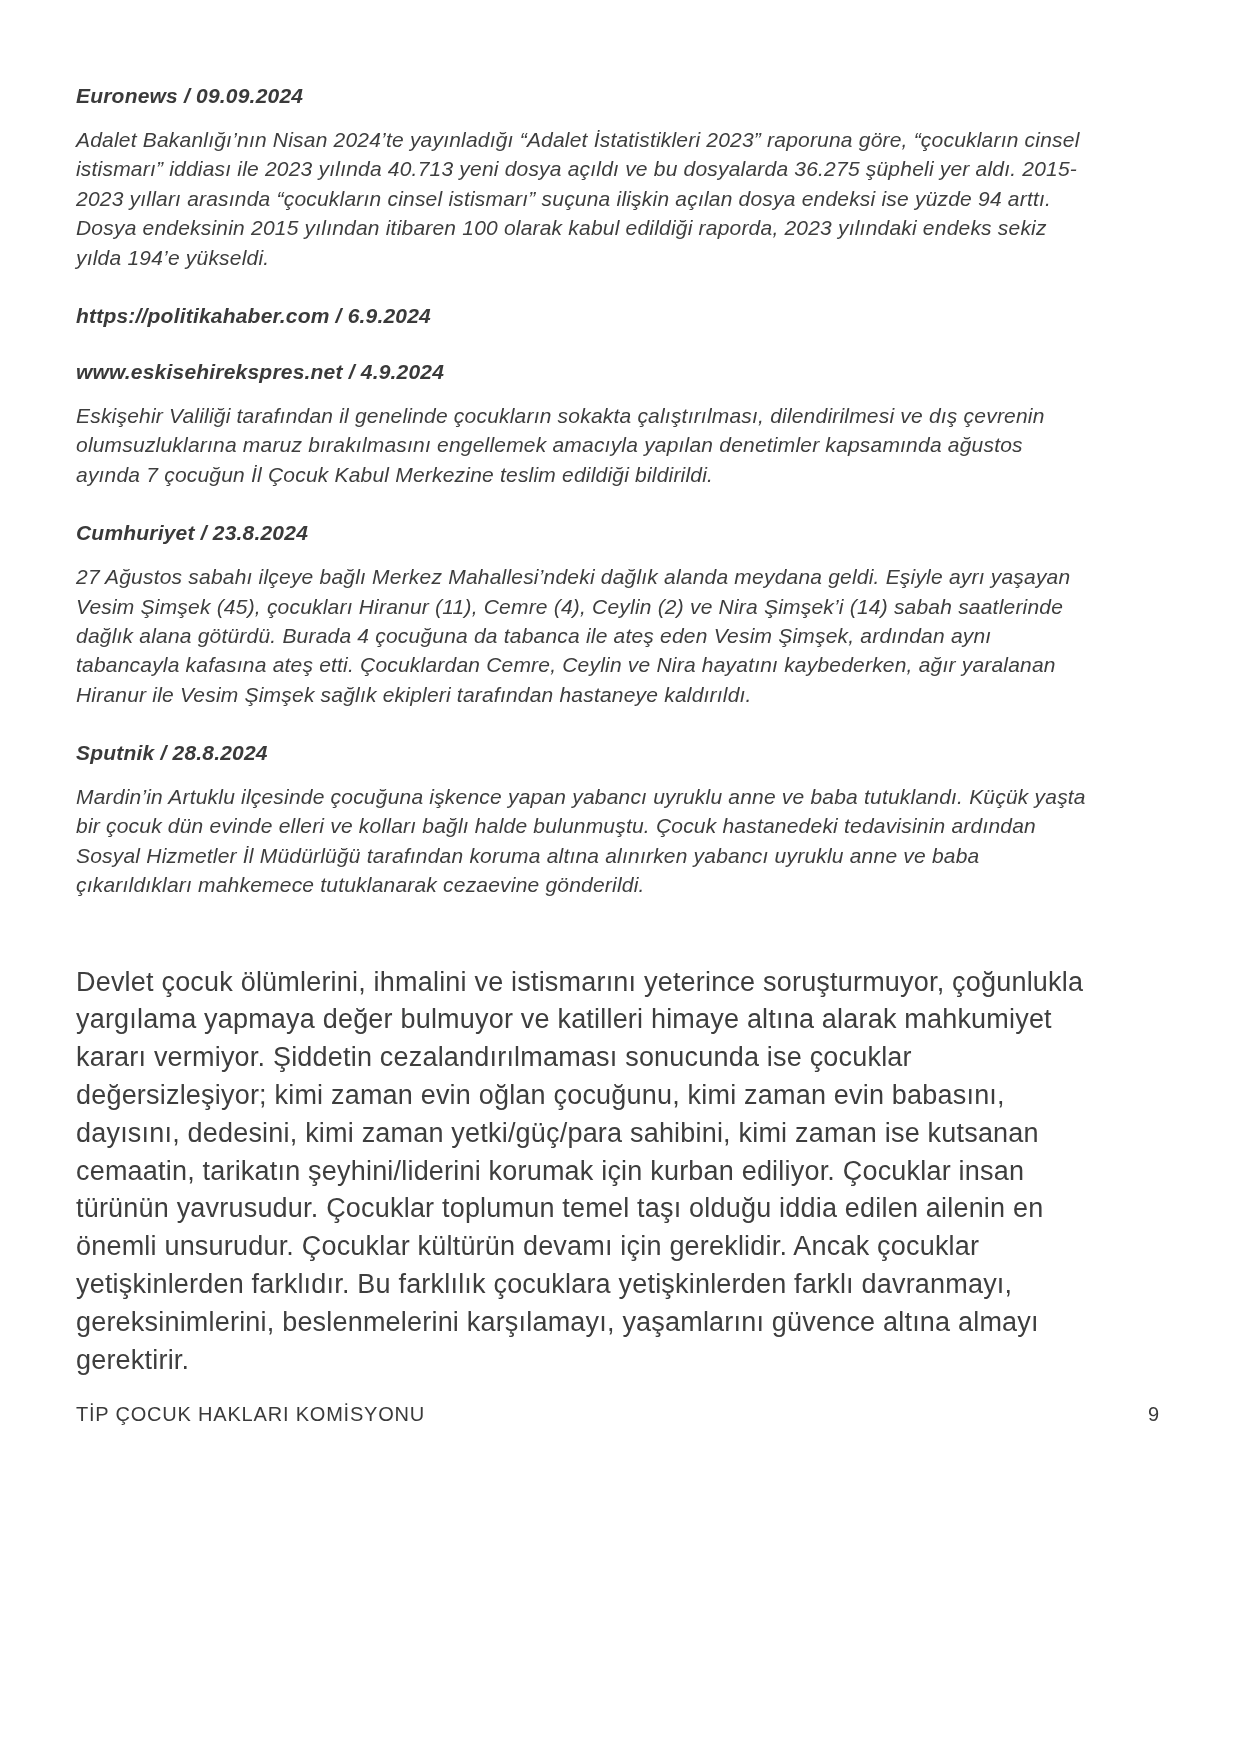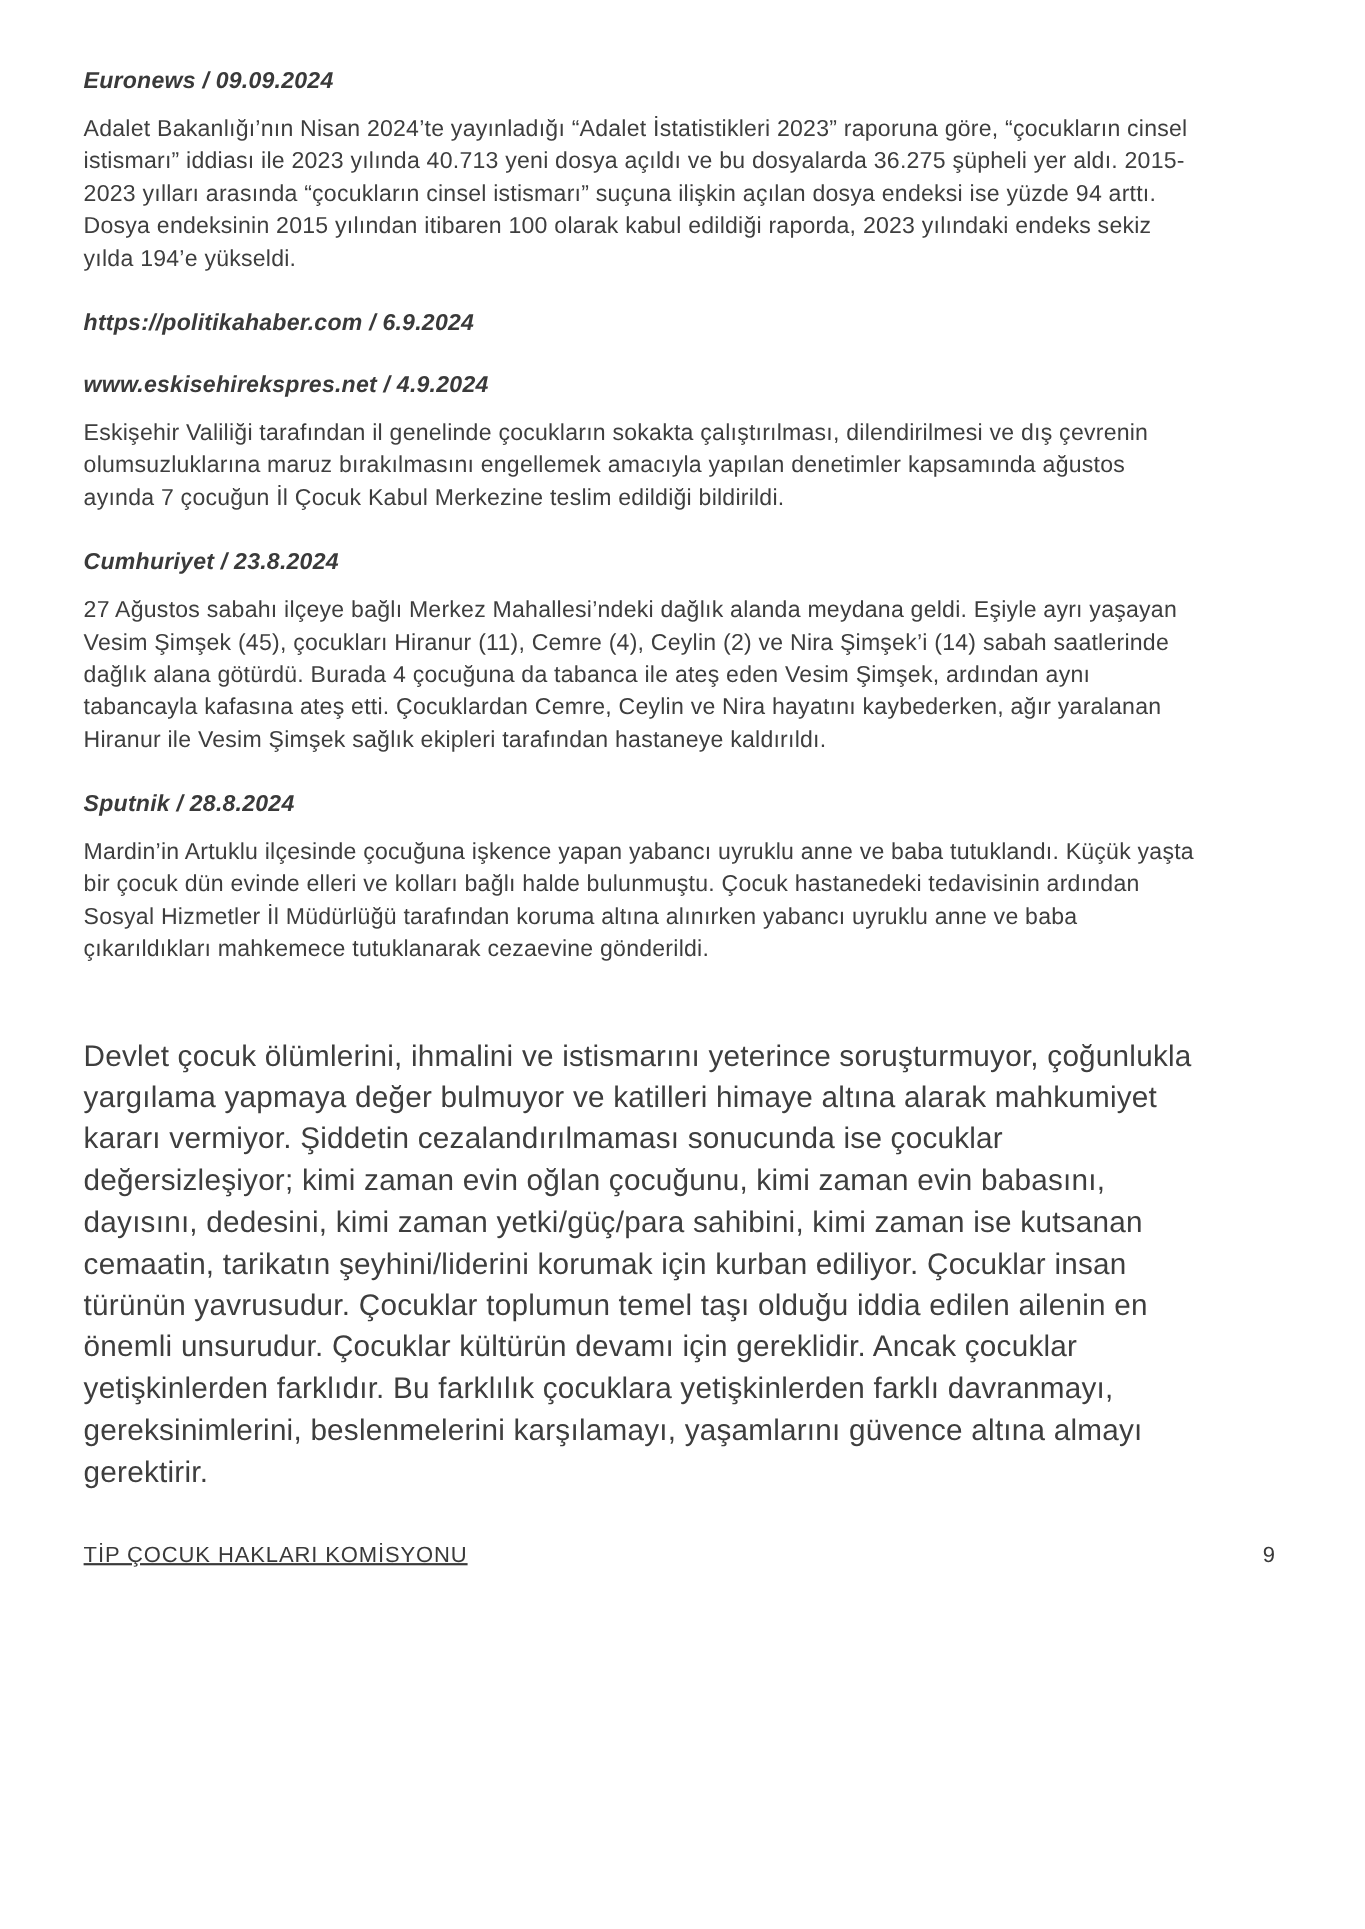--- a/index.html
+++ b/index.html
@@ -6,38 +6,39 @@
     margin: 0;
     padding: 0;
     background: #ffffff;
   }
   .page {
     position: relative;
     width: 1241px;
     height: 1484px;
     background: #ffffff;
     box-sizing: border-box;
-    padding: 62px 150px 0 76px;
+    padding: 84px 150px 0 76px;
     font-family: "Liberation Sans", sans-serif;
     color: #3e3e3e;
     overflow: hidden;
   }
   .news-item {
     margin: 0 0 32px 0;
   }
   .news-source {
     font-size: 21px;
     font-weight: bold;
     font-style: italic;
     margin: 0 0 17px 0;
     letter-spacing: 0.2px;
     color: #3a3a3a;
   }
   .news-body {
     font-size: 21px;
+    font-style: italic;
     line-height: 1.4;
     margin: 0;
     letter-spacing: 0.2px;
   }
   .commentary {
     font-size: 27px;
     font-style: normal;
     line-height: 1.4;
     margin: 64px 0 0 0;
     letter-spacing: 0.2px;
@@ -48,21 +49,20 @@
     right: 82px;
     bottom: 58px;
     display: flex;
     justify-content: space-between;
     align-items: baseline;
     font-size: 20px;
     color: #3a3a3a;
   }
   .footer-title {
     letter-spacing: 0.8px;
-    text-decoration: underline;
   }
   .page-number {
     letter-spacing: 0;
   }
 </style>
 </head>
 <body>
 
 <div class="page">
 

